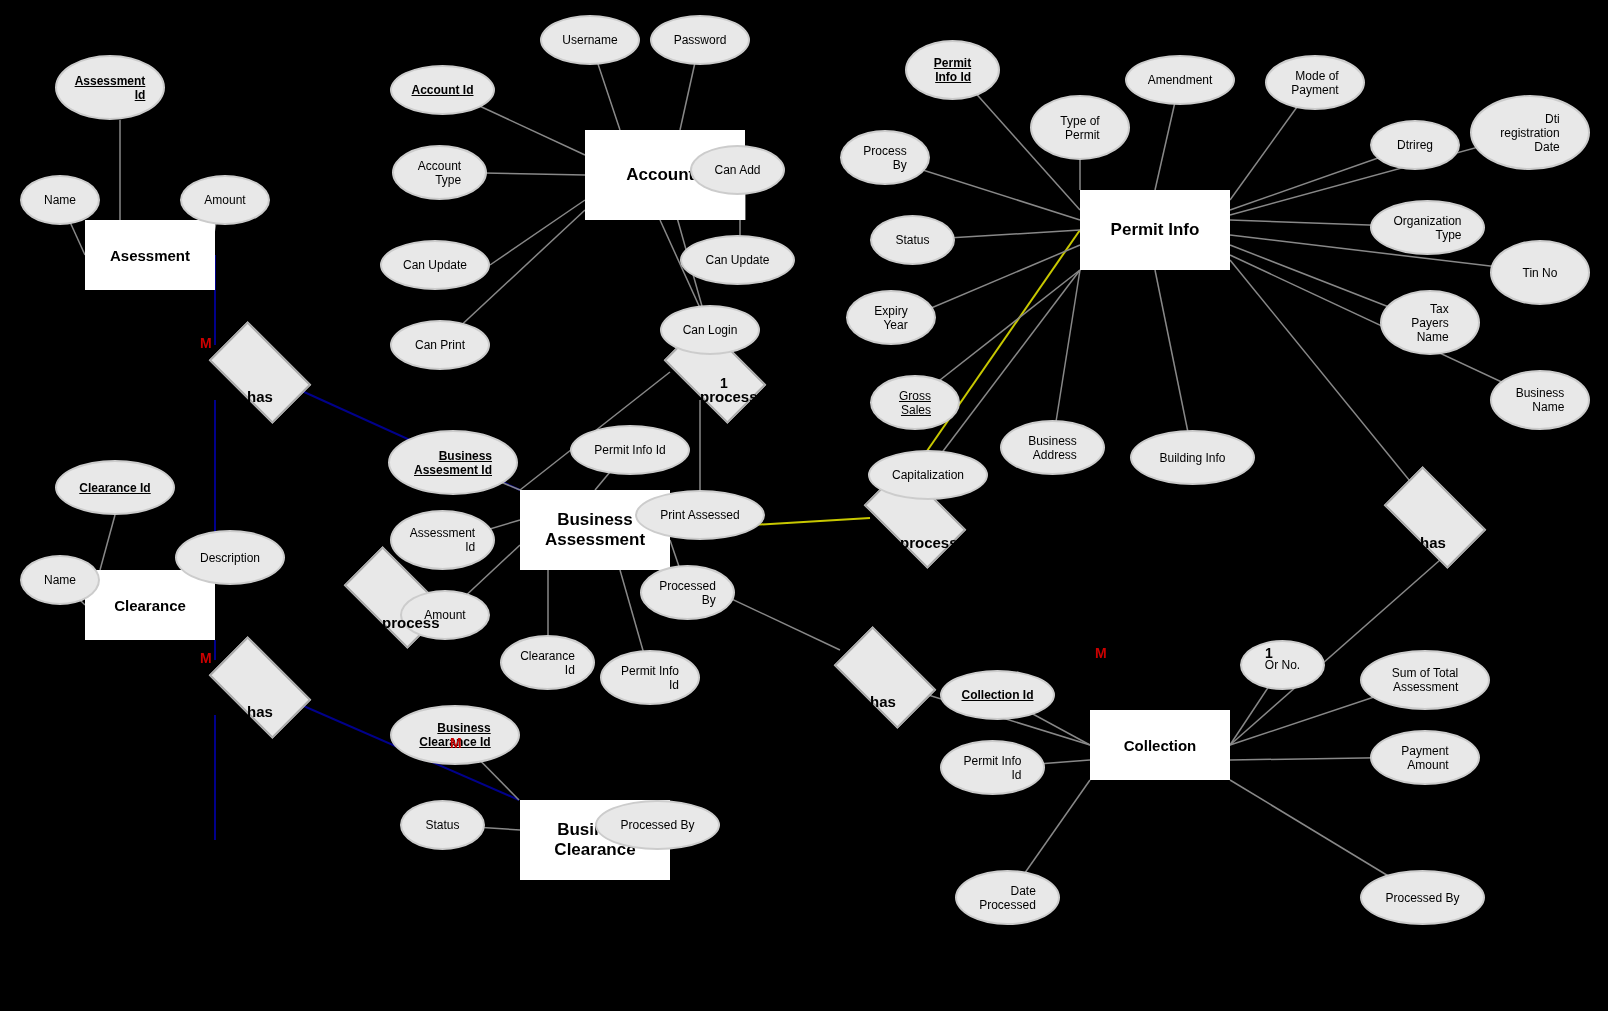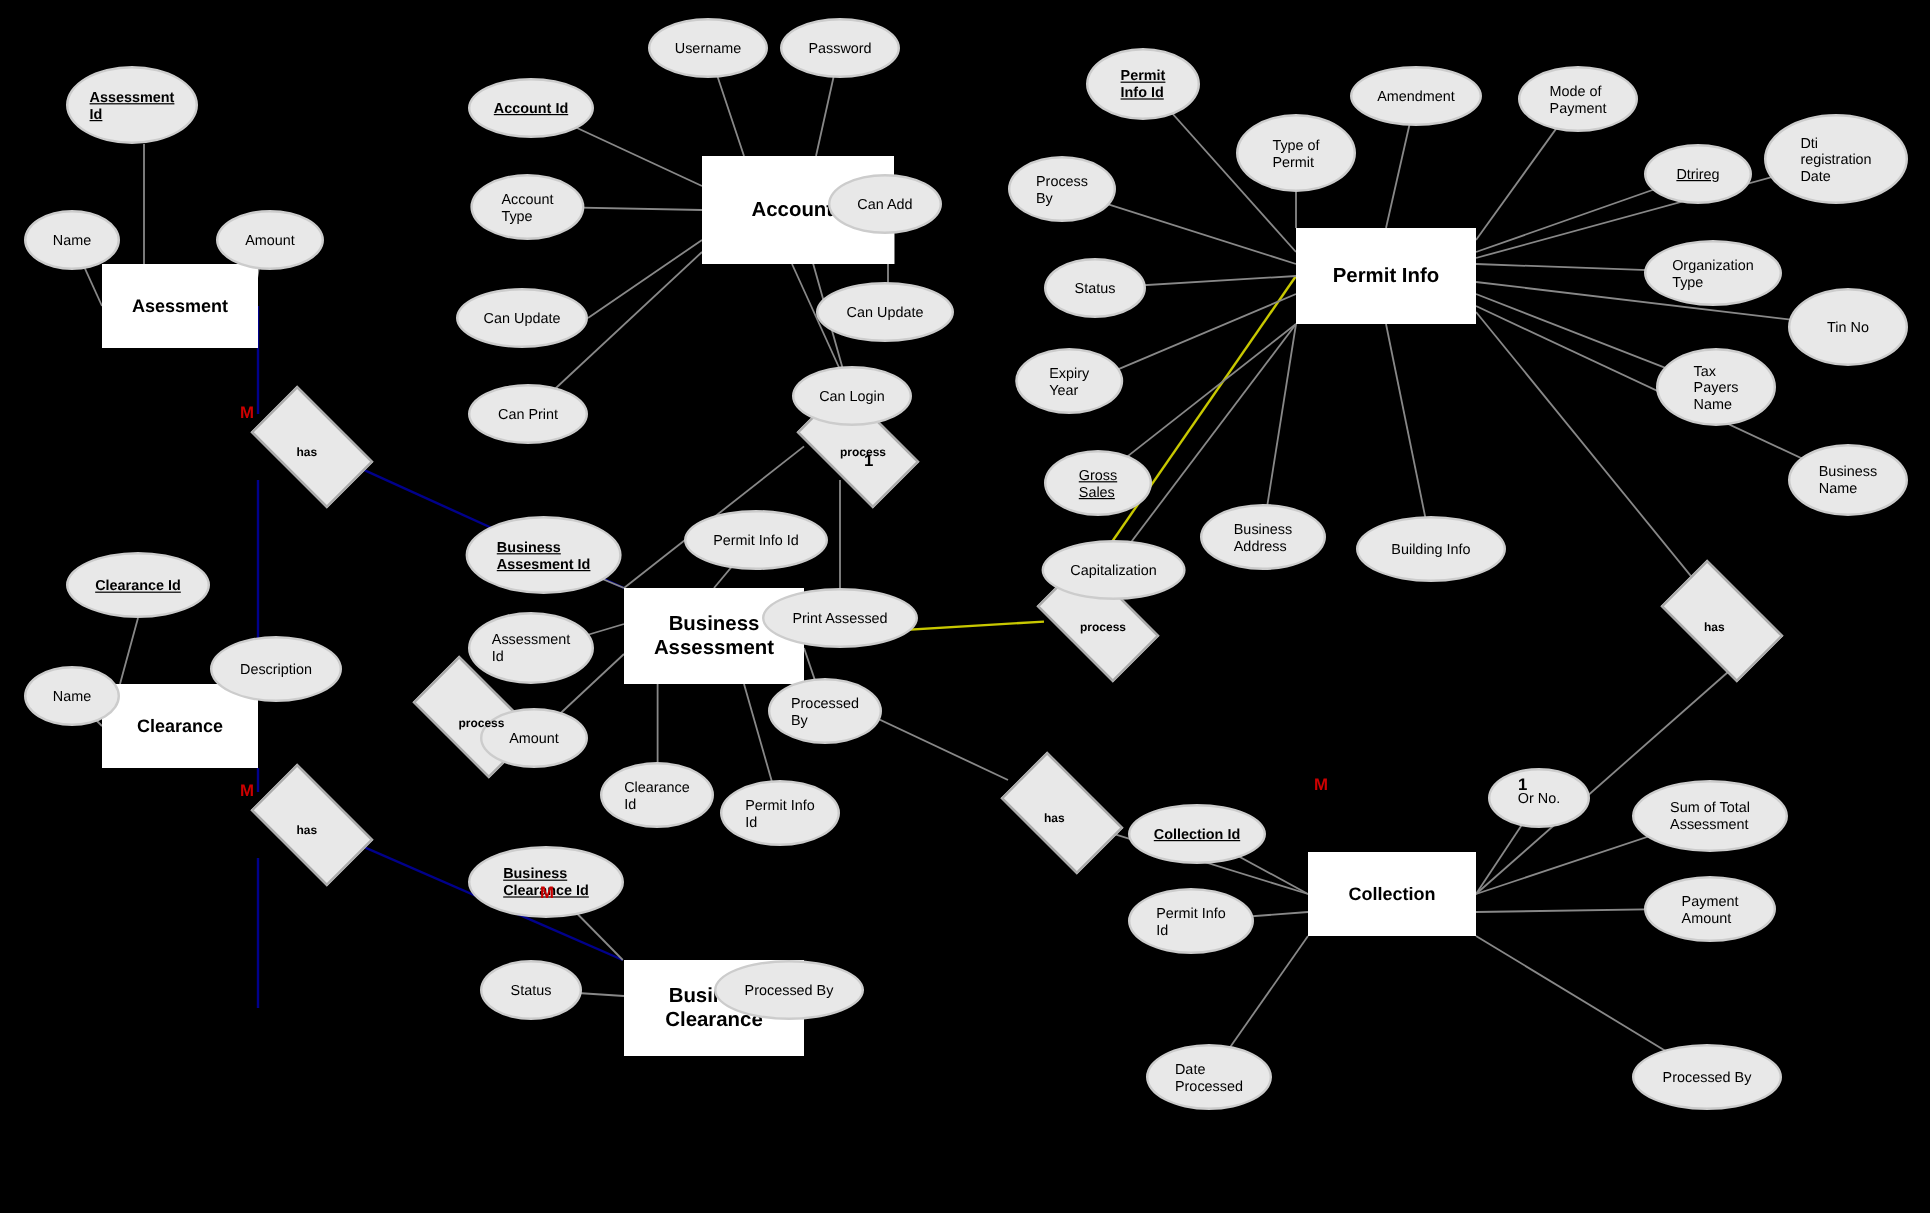--- a/index.html
+++ b/index.html
@@ -45,21 +45,21 @@
 
     
     .attribute {
       position: absolute;
       background: #e8e8e8;
       border: 2px solid #ccc;
       border-radius: 50%;
       display: flex;
       align-items: center;
       justify-content: center;
-      text-align: left;
+      text-align: right;
       font-size: 12px;
       color: #000;
       z-index: 10;
       padding: 4px;
     }
     .attribute.underlined span {
       text-decoration: underline;
       font-weight: bold;
     }
 
@@ -70,24 +70,25 @@
       height: 55px;
       background: #e8e8e8;
       transform: rotate(45deg);
       border: 2px solid #aaa;
       z-index: 9;
     }
     .relationship-label {
       position: absolute;
       z-index: 10;
       color: #000;
-      font-size: 10px;
+      font-size: 15px;
       font-weight: bold;
       text-align: center;
       pointer-events: none;
+      margin-top: 16px;
     }
 
     
     .mult {
       position: absolute;
       font-size: 14px;
       font-weight: bold;
       z-index: 20;
     }
     .mult.red { color: #cc0000; }
@@ -238,21 +239,21 @@
     </div>
     <div class="attribute" style="left: 400px; top: 800px; width: 85px; height: 50px;">Status</div>
     <div class="attribute" style="left: 595px; top: 800px; width: 125px; height: 50px;">Processed By</div>
     <div class="attribute underlined" style="left: 905px; top: 40px; width: 95px; height: 60px;">
       <span>Permit<br>Info Id</span>
     </div>
     <div class="attribute" style="left: 840px; top: 130px; width: 90px; height: 55px;">Process<br>By</div>
     <div class="attribute" style="left: 1030px; top: 95px; width: 100px; height: 65px;">Type of<br>Permit</div>
     <div class="attribute" style="left: 1125px; top: 55px; width: 110px; height: 50px;">Amendment</div>
     <div class="attribute" style="left: 1265px; top: 55px; width: 100px; height: 55px;">Mode of<br>Payment</div>
-    <div class="attribute" style="left: 1370px; top: 120px; width: 90px; height: 50px; text-decoration: underline;">Dtrireg</div>
+    <div class="attribute" style="left: 1370px; top: 120px; width: 90px; height: 50px;">Dtrireg</div>
     <div class="attribute" style="left: 1470px; top: 95px; width: 120px; height: 75px;">Dti<br>registration<br>Date</div>
     <div class="attribute" style="left: 1370px; top: 200px; width: 115px; height: 55px;">Organization<br>Type</div>
     <div class="attribute" style="left: 1490px; top: 240px; width: 100px; height: 65px;">Tin No</div>
     <div class="attribute" style="left: 870px; top: 215px; width: 85px; height: 50px;">Status</div>
     <div class="attribute" style="left: 846px; top: 290px; width: 90px; height: 55px;">Expiry<br>Year</div>
     <div class="attribute" style="left: 870px; top: 375px; width: 90px; height: 55px; text-decoration: underline;">Gross<br>Sales</div>
     <div class="attribute" style="left: 868px; top: 450px; width: 120px; height: 50px;">Capitalization</div>
     <div class="attribute" style="left: 1000px; top: 420px; width: 105px; height: 55px;">Business<br>Address</div>
     <div class="attribute" style="left: 1130px; top: 430px; width: 125px; height: 55px;">Building Info</div>
     <div class="attribute" style="left: 1380px; top: 290px; width: 100px; height: 65px;">Tax<br>Payers<br>Name</div>

